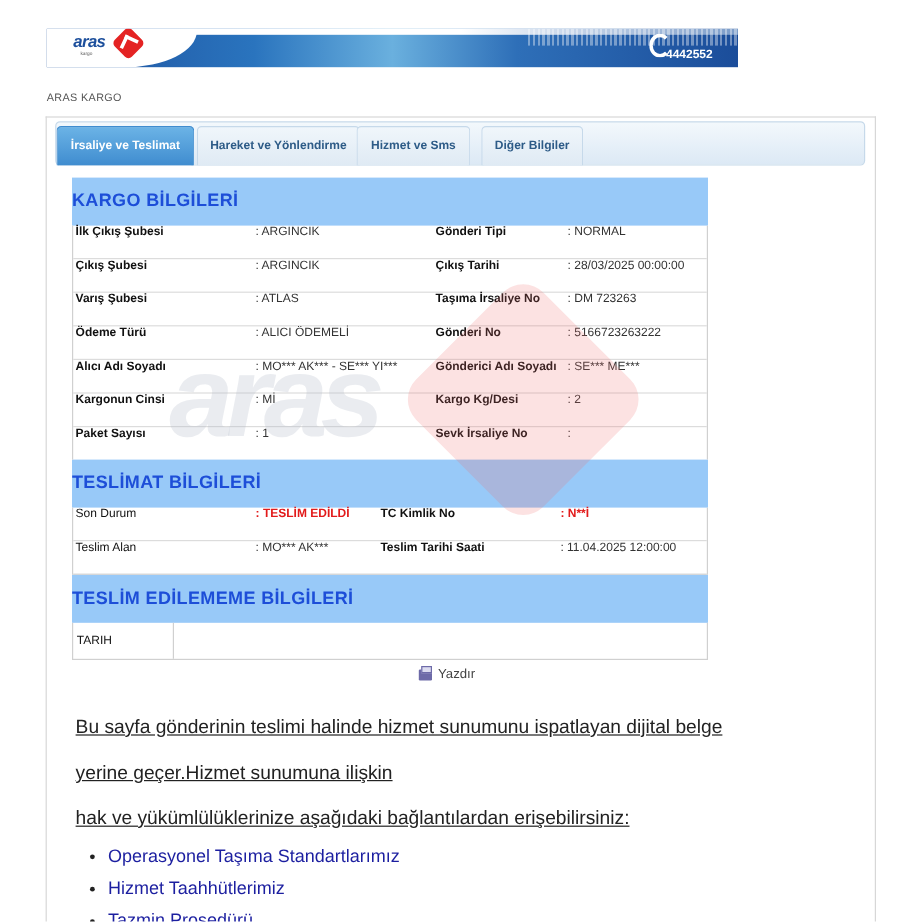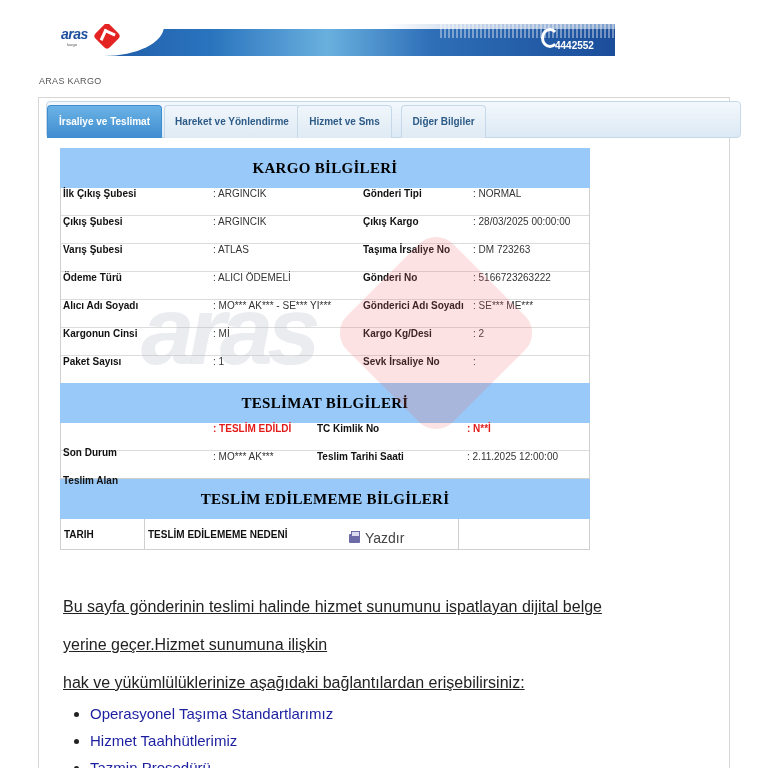--- a/index.html
+++ b/index.html
@@ -52,73 +52,72 @@
 
   .frame {
     position: absolute; left: 38px; top: 97px; width: 690px; height: 690px;
     border: 1px solid #d7d7d7; border-bottom: none; background: #fff;
   }
 
   .tabbar {
     position: absolute; left: 46px; top: 101px; width: 673px; height: 35px;
     border: 1px solid #c6d9ea; border-radius: 4px;
     background: linear-gradient(#f3f8fc, #dce9f5);
-    padding-left: 20px;
   }
   .tab {
     position: absolute; top: 3px; height: 32px; line-height: 32px; text-align: center;
     font-size: 10px; font-weight: bold; color: #2d5b87;
     background: linear-gradient(#f0f6fb, #dfeaf4);
     border: 1px solid #c6d9ea; border-bottom: none; border-radius: 4px 4px 0 0;
     cursor: pointer;
   }
   .tab.active {
     color: #ffffff; background: linear-gradient(#6bb3e6, #3f8ccf); border-color: #3f8ccf;
   }
 
   .content { position: absolute; left: 60px; top: 148px; width: 530px; }
   .section-head {
-    background: #98c9f8; color: #000000; font-weight: bold; font-size: 15px;
-    text-align: center; height: 40px; line-height: 40px; letter-spacing: 0.3px; font-family: Liberation Serif, serif;
+    background: #98c9f8; color: #1d4ed8; font-weight: bold; font-size: 15px;
+    height: 40px; line-height: 40px; letter-spacing: 0.3px;
   }
   .section-body { border-left: 1px solid #d0d0d0; border-right: 1px solid #d0d0d0; position: relative; }
   .row {
     display: flex; height: 27px; border-bottom: 1px solid #dcdcdc;
     font-size: 10px; color: #111;
   }
   .row:last-child { border-bottom: none; }
   .c-label { width: 150px; padding-left: 2px; font-weight: bold; }
   .c-value { width: 150px; color: #333; }
   .c-label2 { width: 110px; font-weight: bold; }
   .c-value2 { width: 110px; color: #333; }
-  .t-label { width: 150px; padding-left: 2px; font-weight: bold; margin-top: 24px; }
+  .t-label { width: 150px; padding-left: 2px; font-weight: normal; }
   .t-value { width: 104px; color: #333; }
   .t-label2 { width: 150px; font-weight: bold; }
   .t-value2 { width: 120px; color: #333; }
   .red { color: #e21b1b !important; font-weight: bold; }
 
   .watermark {
     position: absolute; pointer-events: none;
   }
   .wm-text {
     left: 80px; top: 88px; font-size: 96px; font-weight: bold; font-style: italic;
     color: rgba(180,188,200,0.28); letter-spacing: -6px;
   }
   .wm-mark {
     left: 300px; top: 70px; width: 150px; height: 150px; background: rgba(240,110,110,0.2);
     transform: rotate(45deg); border-radius: 24px;
   }
 
-  .undel-head { display: flex; height: 30px; align-items: flex-start; font-size: 10px; font-weight: bold; color: #111; border-left: 1px solid #d0d0d0; border-right: 1px solid #d0d0d0; border-bottom: 1px solid #d0d0d0; }
+  .undel-head { display: flex; height: 30px; align-items: flex-start; font-size: 10px; font-weight: normal; color: #111; border-left: 1px solid #d0d0d0; border-right: 1px solid #d0d0d0; border-bottom: 1px solid #d0d0d0; }
   .ucol1 { width: 80px; padding-left: 3px; border-right: 1px solid #d0d0d0; height: 100%; display: flex; align-items: center; }
   .ucol2 { width: 310px; padding-left: 3px; border-right: 1px solid #d0d0d0; height: 100%; display: flex; align-items: center; }
   .ucol3 { flex: 1; padding-left: 3px; height: 100%; display: flex; align-items: center; }
 
   .print {
-    position: absolute; left: 349px; top: 530px; font-size: 14px; color: #444; display: flex; align-items: center; gap: 5px; cursor: pointer;
+    position: absolute; left: 349px; top: 556px; font-size: 11px; color: #444; display: flex; align-items: center; gap: 5px; cursor: pointer;
   }
   .print-icon { width: 11px; height: 9px; background: #6d6aa8; border-radius: 1px; position: relative; }
   .print-icon::before { content: ""; position: absolute; left: 2px; top: -3px; width: 7px; height: 4px; background: #dcdcf0; border: 1px solid #6d6aa8; }
 
   .paragraph { position: absolute; left: 59px; top: 586px; width: 640px; font-size: 16px; color: #222; }
   .paragraph p { margin: 4px; height: 34px; line-height: 34px; text-decoration: underline; }
   .links { position: absolute; left: 73px; top: 700px; margin: 0; padding-left: 17px; font-size: 15px; }
   .links li { height: 27px; line-height: 27px; color: #222; }
   .links a { color: #1a0dab; text-decoration: none; color: #1c1fa0; }
 </style>
@@ -155,21 +154,21 @@
 
     <div class="row">
       <span class="c-label">İlk Çıkış Şubesi</span>
       <span class="c-value">: ARGINCIK</span>
       <span class="c-label2">Gönderi Tipi</span>
       <span class="c-value2">: NORMAL</span>
     </div>
     <div class="row">
       <span class="c-label">Çıkış Şubesi</span>
       <span class="c-value">: ARGINCIK</span>
-      <span class="c-label2">Çıkış Kargo</span>
+      <span class="c-label2">Çıkış Tarihi</span>
       <span class="c-value2">: 28/03/2025 00:00:00</span>
     </div>
     <div class="row">
       <span class="c-label">Varış Şubesi</span>
       <span class="c-value">: ATLAS</span>
       <span class="c-label2">Taşıma İrsaliye No</span>
       <span class="c-value2">: DM 723263</span>
     </div>
     <div class="row">
       <span class="c-label">Ödeme Türü</span>
@@ -202,28 +201,27 @@
     <div class="row">
       <span class="t-label">Son Durum</span>
       <span class="t-value red">: TESLİM EDİLDİ</span>
       <span class="t-label2">TC Kimlik No</span>
       <span class="t-value2 red">: N**İ</span>
     </div>
     <div class="row" style="border-bottom:1px solid #d0d0d0;">
       <span class="t-label">Teslim Alan</span>
       <span class="t-value">: MO*** AK***</span>
       <span class="t-label2">Teslim Tarihi Saati</span>
-      <span class="t-value2">: 2.11.2025 12:00:00</span>
+      <span class="t-value2">: 11.04.2025 12:00:00</span>
     </div>
   </div>
 
   <div class="section-head">TESLİM EDİLEMEME BİLGİLERİ</div>
   <div class="undel-head">
     <span class="ucol1">TARIH</span>
-    <span class="ucol2">TESLİM EDİLEMEME NEDENİ</span>
   </div>
 </div>
 
 <div class="print">
   <span class="print-icon"></span>
   <span>Yazdır</span>
 </div>
 
 <div class="paragraph">
   <p>Bu sayfa gönderinin teslimi halinde hizmet sunumunu ispatlayan dijital belge</p>

